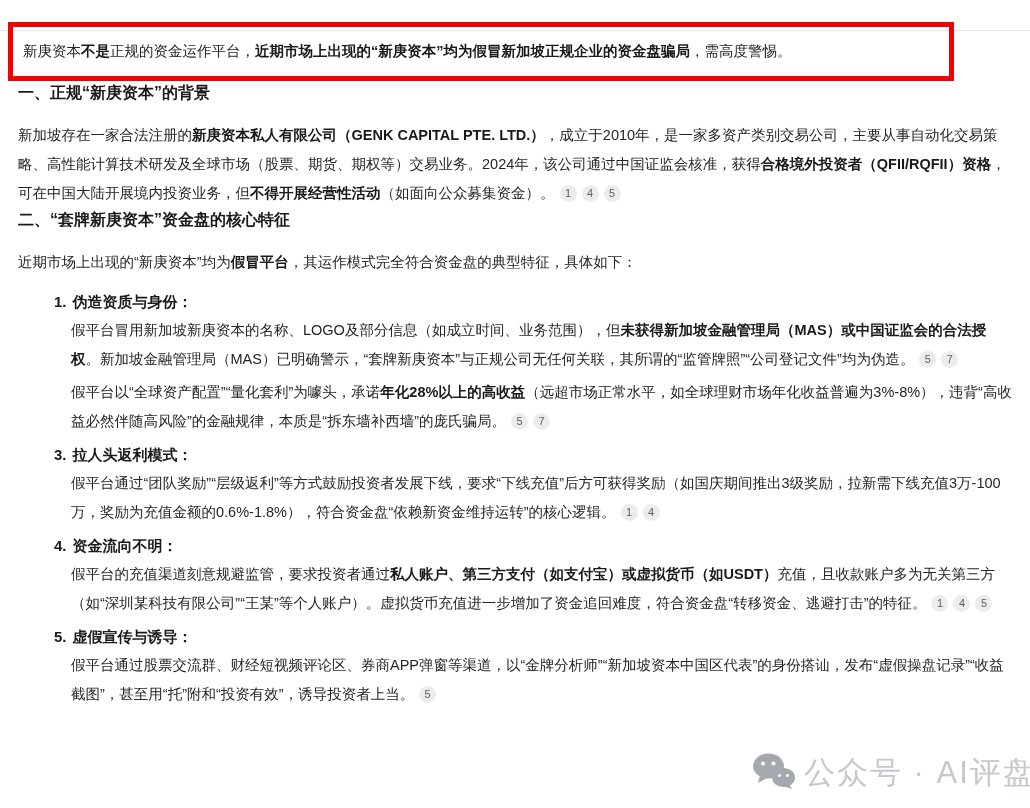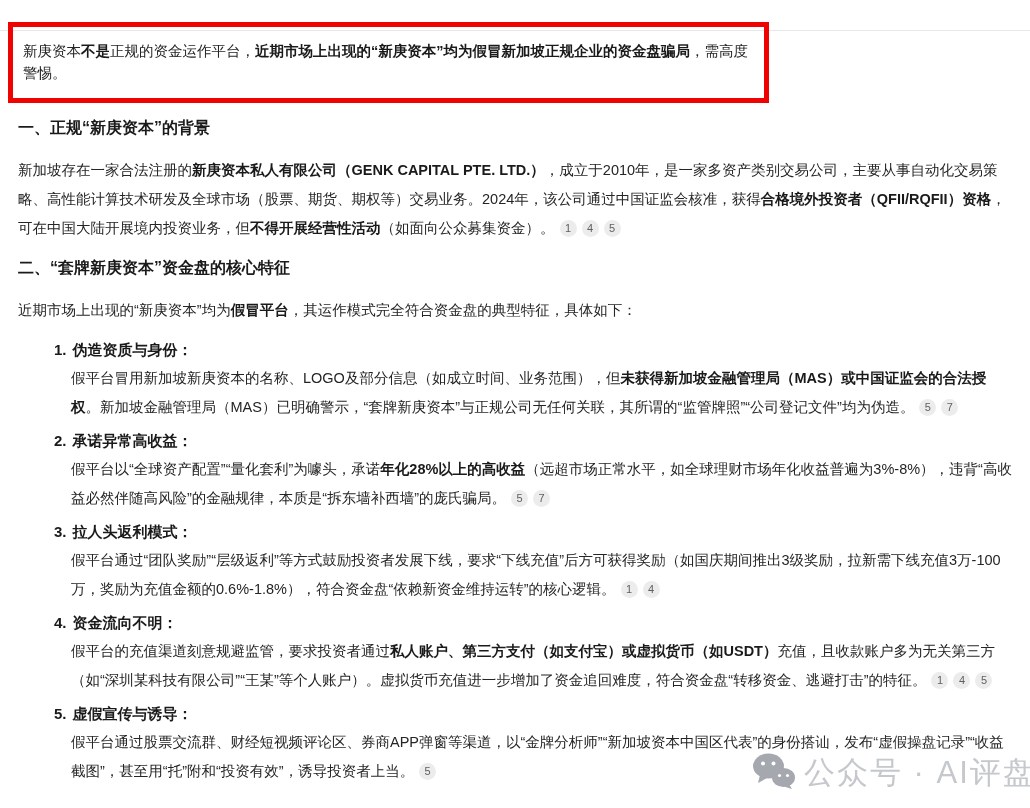--- a/index.html
+++ b/index.html
@@ -15,34 +15,33 @@
     position: absolute;
     left: 0; right: 0; top: 30px;
     height: 1px;
     background: #e8e8e8;
     z-index: 0;
   }
   .alert-box {
     position: relative;
     z-index: 1;
     margin: 22px 0 0 8px;
-    width: 761px;
+    width: 946px;
     border: 5px solid #ee0202;
     background: transparent;
     padding: 13px 12px 14px 10px;
     font-size: 14.5px;
     line-height: 22px;
   }
   .content {
     position: relative;
     z-index: 1;
     padding: 0 16px 0 18px;
   }
   h2.sec-heading {
-    margin-top: 13px;
     font-size: 16px;
     font-weight: bold;
     color: #1a1a1a;
     line-height: 24px;
   }
   .para {
     margin-top: 16px;
     font-size: 14.5px;
     line-height: 29px;
     color: #252525;
@@ -118,21 +117,20 @@
   <p class="para"><span class="rich"><span>近期市场上出现的“新庚资本”均为</span><span class="bold">假冒平台</span><span>，其运作模式完全符合资金盘的典型特征，具体如下：</span></span></p>
 
   <div class="items">
 
     <div class="item">
       <div class="item-head"><span class="num">1.</span><span>伪造资质与身份：</span></div>
       <div class="item-body"><span class="rich"><span>假平台冒用新加坡新庚资本的名称、LOGO及部分信息（如成立时间、业务范围），但</span><span class="bold">未获得新加坡金融管理局（MAS）或中国证监会的合法授权</span><span>。新加坡金融管理局（MAS）已明确警示，“套牌新庚资本”与正规公司无任何关联，其所谓的“监管牌照”“公司登记文件”均为伪造。</span></span><span class="badges"><span class="badge">5</span><span class="badge">7</span></span></div>
     </div>
 
     <div class="item">
-      <div class="item-head"><span class="num">2.</span><span>承诺异常高收益：</span></div>
       <div class="item-body"><span class="rich"><span>假平台以“全球资产配置”“量化套利”为噱头，承诺</span><span class="bold">年化28%以上的高收益</span><span>（远超市场正常水平，如全球理财市场年化收益普遍为3%-8%），违背“高收益必然伴随高风险”的金融规律，本质是“拆东墙补西墙”的庞氏骗局。</span></span><span class="badges"><span class="badge">5</span><span class="badge">7</span></span></div>
     </div>
 
     <div class="item">
       <div class="item-head"><span class="num">3.</span><span>拉人头返利模式：</span></div>
       <div class="item-body"><span class="rich"><span>假平台通过“团队奖励”“层级返利”等方式鼓励投资者发展下线，要求“下线充值”后方可获得奖励（如国庆期间推出3级奖励，拉新需下线充值3万-100万，奖励为充值金额的0.6%-1.8%），符合资金盘“依赖新资金维持运转”的核心逻辑。</span></span><span class="badges"><span class="badge">1</span><span class="badge">4</span></span></div>
     </div>
 
     <div class="item">
       <div class="item-head"><span class="num">4.</span><span>资金流向不明：</span></div>

